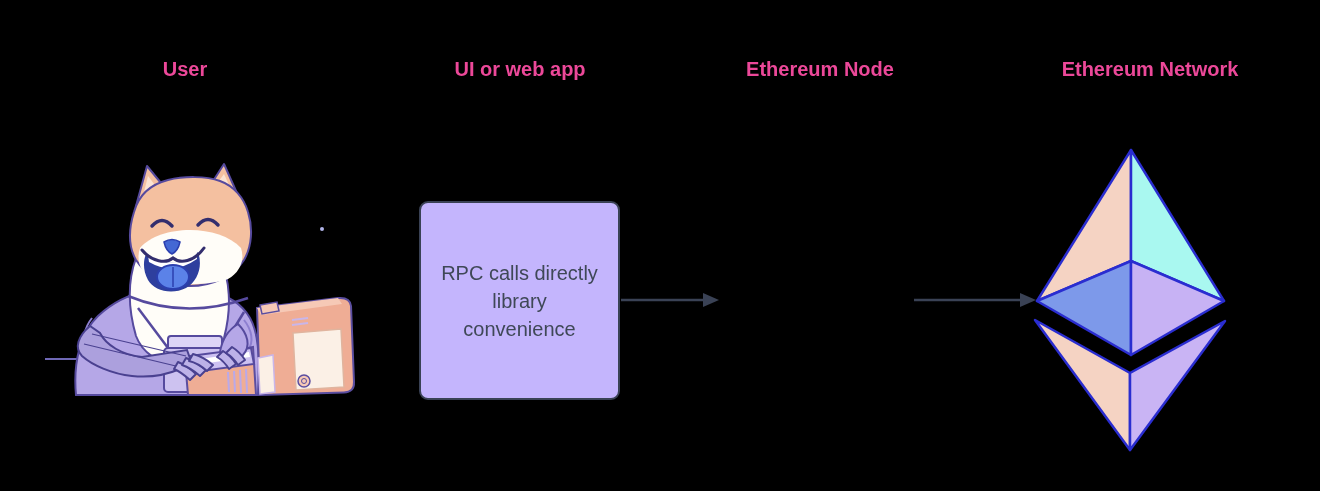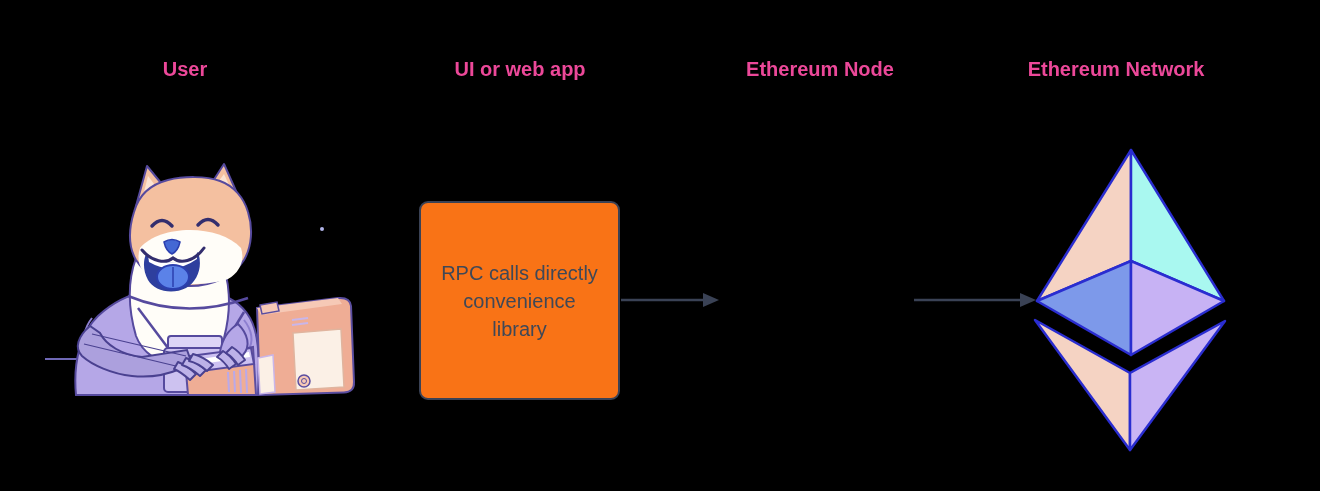--- a/index.html
+++ b/index.html
@@ -14,21 +14,21 @@
     position:absolute;
     top:58px;
     transform:translateX(-50%);
     color:#ec4899;
     font-size:20px;
     font-weight:bold;
     white-space:nowrap;
   }
   .node-box{
     position:absolute;
-    background:#f97316;
+    background:#c4b5fd;
     border:2px solid #3a4255;
     border-radius:9px;
     box-sizing:border-box;
     display:flex;
     align-items:center;
     justify-content:center;
     text-align:center;
     color:#3f4857;
   }
   .node-box.rpc{ left:419px; top:201px; width:201px; height:199px; }
@@ -38,21 +38,21 @@
   .overlay{ position:absolute; left:0; top:0; pointer-events:none; }
 </style>
 </head>
 <body>
 
 <div class="canvas">
 
   <div class="col-label" style="left:185px">User</div>
   <div class="col-label" style="left:820px">Ethereum Node</div>
   <div class="col-label" style="left:520px">UI or web app</div>
-  <div class="col-label" style="left:1116px">Ethereum Network</div>
+  <div class="col-label" style="left:1150px">Ethereum Network</div>
 
   <svg class="overlay" style="left:40px; top:148px;" width="330" height="250" viewBox="0 0 330 250">
 
     <line x1="5" y1="211" x2="75" y2="211" stroke="#6f68b5" stroke-width="2"></line>
 
     <g>
       <path d="M36,247 C33,215 40,185 58,168 C72,155 90,146 108,143 L168,143 C188,147 202,156 210,170 C218,184 220,205 218,247 Z" fill="#b5a7e7" stroke="#564a9e" stroke-width="2"></path>
       <path d="M52,170 C44,180 42,192 48,200" fill="none" stroke="#8d7fd0" stroke-width="2"></path>
       <path d="M204,172 C212,182 214,194 208,202" fill="none" stroke="#8d7fd0" stroke-width="2"></path>
     </g>
@@ -134,22 +134,22 @@
         <path d="M192,199 q8,5 13,13 l-7,5 q-5,-8 -12,-12 Z"></path>
       </g>
     </g>
 
     <circle cx="282" cy="81" r="2" fill="#b0b4e8"></circle>
   </svg>
 
   <div class="node-box rpc">
     <div class="box-text">
       <div>RPC calls directly</div>
+      <div>library</div>
       <div>convenience</div>
-      <div>library</div>
     </div>
   </div>
 
 
   <svg class="overlay" width="1320" height="491" viewBox="0 0 1320 491">
     <g>
       <line x1="621" y1="300" x2="704" y2="300" stroke="#3a4255" stroke-width="2.5"></line>
       <polygon points="703,293 719,300 703,307" fill="#3a4255"></polygon>
     </g>
     <g>

